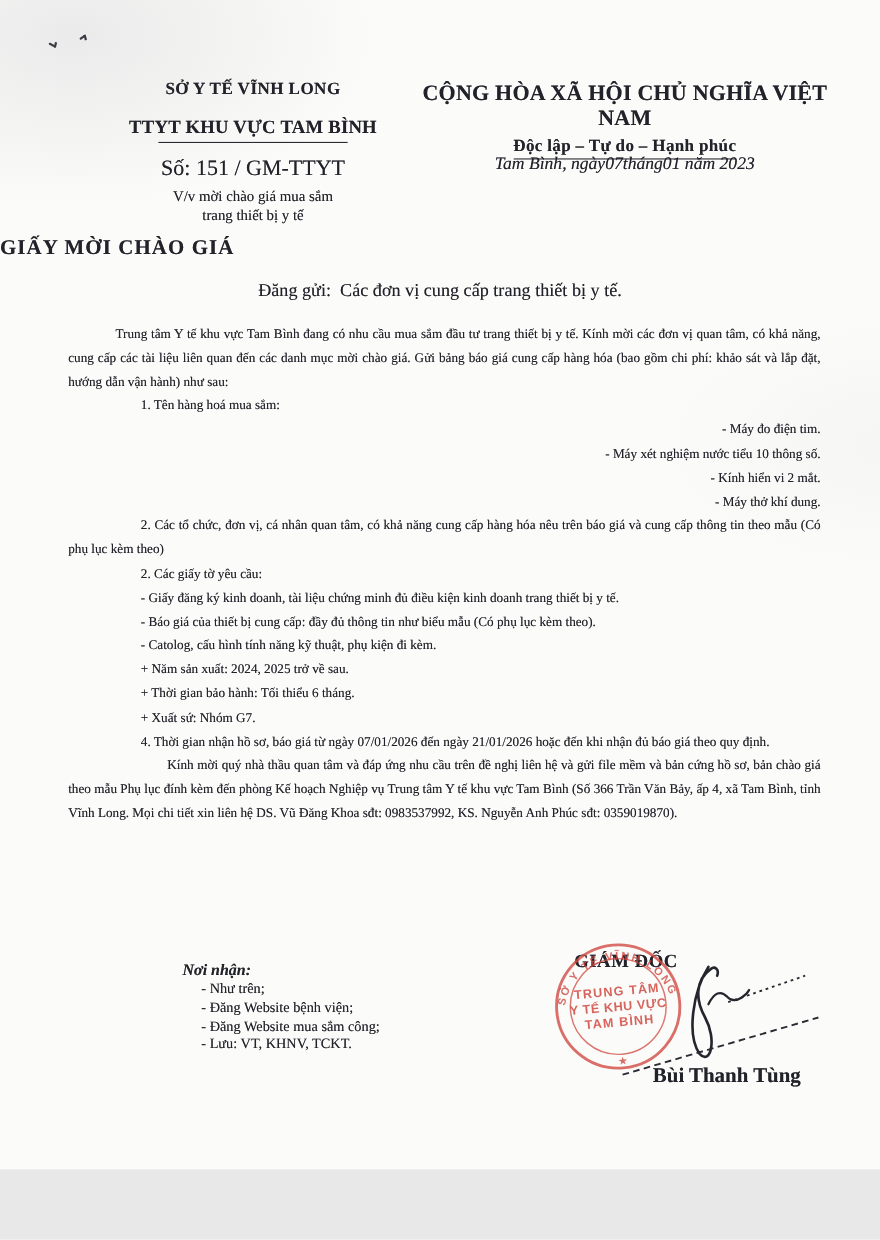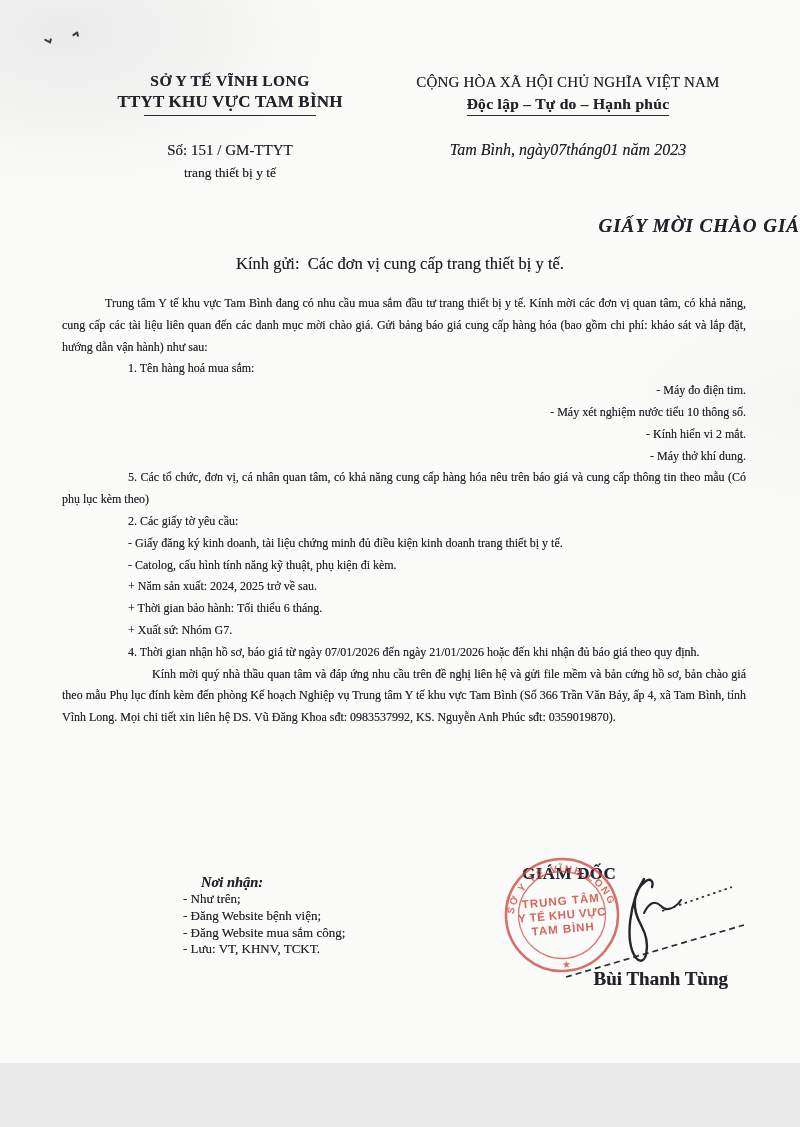--- a/index.html
+++ b/index.html
@@ -18,45 +18,45 @@
 
   
   .mark1,.mark2{position:absolute;background:#3a3a42;}
   .mark1{left:44px;top:40px;width:7px;height:2px;transform:rotate(28deg);border-radius:1px;}
   .mark1:after{content:"";position:absolute;left:5px;top:-3px;width:2px;height:5px;background:#3a3a42;transform:rotate(-15deg);}
   .mark2{left:72px;top:33px;width:6px;height:2px;transform:rotate(-35deg);border-radius:1px;}
   .mark2:after{content:"";position:absolute;left:4px;top:0px;width:2px;height:5px;background:#3a3a42;transform:rotate(20deg);}
 
   .hleft{position:absolute;left:92px;top:72px;width:276px;text-align:center;}
   .hleft .l1{font-size:15.5px;letter-spacing:.4px;font-weight:600;}
-  .hleft .l2{font-size:17px;font-weight:700;margin-top:2px;letter-spacing:.2px;}
+  .hleft .l2{font-size:17px;font-weight:700;margin-top:16px;letter-spacing:.2px;}
   .hleft .rule{width:172px;border-bottom:1.6px solid #2a2a32;margin:3px auto 0 auto;}
 
   .soblock{position:absolute;left:92px;top:142px;width:276px;text-align:center;}
-  .soblock .num{font-size:15px;font-family:Liberation Serif, serif;}
+  .soblock .num{font-size:20px;font-family:Liberation Serif, serif;}
   .soblock .sub{font-size:13.5px;margin-top:5px;line-height:17px;}
 
   .hright{position:absolute;left:382px;top:74px;width:372px;text-align:center;}
-  .hright .l1{font-size:15px;font-weight:400;letter-spacing:.2px;}
+  .hright .l1{font-size:20px;font-weight:700;letter-spacing:.2px;}
   .hright .l2{display:inline-block;font-size:15.5px;font-weight:700;margin-top:4px;padding-bottom:2px;border-bottom:1.6px solid #2a2a32;letter-spacing:.3px;}
 
   .dateline{position:absolute;left:382px;top:141px;width:372px;text-align:center;font-style:italic;font-size:16px;}
 
-  .doctitle{position:absolute;left:0;top:215px;width:800px;text-align:right;font-size:19px;font-weight:700;letter-spacing:1px;font-style:italic;}
+  .doctitle{position:absolute;left:0;top:215px;width:800px;text-align:left;font-size:19px;font-weight:700;letter-spacing:1px;}
   .salutation{position:absolute;left:0;top:254px;width:800px;text-align:center;font-size:16.5px;white-space:pre-wrap;}
 
   .bodyblock{position:absolute;left:62px;top:293px;width:684px;font-size:12px;line-height:21.8px;text-align:justify;}
   .bodyblock p{margin:0;padding:0;}
   .ind-1{text-indent:43px;}
   .ind-2{text-indent:66px;}
   .ind-3{text-indent:88px;text-align:right;}
   .ind-4{text-indent:90px;}
 
   .recips{position:absolute;left:166px;top:874px;}
-  .recips .lbl{font-size:14.5px;font-weight:700;font-style:italic;margin-left:35px;}
+  .recips .lbl{font-size:14.5px;font-weight:700;font-style:italic;}
   .recips .item{font-size:13px;line-height:16.8px;margin-left:17px;}
 
   .signtitle{position:absolute;left:522px;top:864px;width:200px;font-size:17px;font-weight:700;letter-spacing:.5px;}
   .signname{position:absolute;left:528px;top:968px;width:200px;text-align:right;font-size:19px;font-weight:700;}
 
   .stamp{position:absolute;left:492px;top:845px;width:140px;height:140px;transform:rotate(-5deg);opacity:.92;}
   .stamp svg{display:block;}
 
   .sigsvg{position:absolute;left:520px;top:855px;width:280px;height:150px;}
 </style>
@@ -70,45 +70,47 @@
 
   <div class="hleft ink">
     <div class="l1">SỞ Y TẾ VĨNH LONG</div>
     <div class="l2">TTYT KHU VỰC TAM BÌNH</div>
     <div class="rule"></div>
   </div>
 
   <div class="soblock ink">
     <div class="num">Số: 151  / GM-TTYT</div>
     <div class="sub">
+      <div>V/v mời chào giá mua sắm</div>
       <div>trang thiết bị y tế</div>
     </div>
   </div>
 
   <div class="hright ink">
     <div class="l1">CỘNG HÒA XÃ HỘI CHỦ NGHĨA VIỆT NAM</div>
     <span class="l2">Độc lập – Tự do – Hạnh phúc</span>
   </div>
 
   <div class="dateline ink">Tam Bình, ngày07tháng01 năm 2023</div>
 
   <div class="doctitle ink">GIẤY MỜI CHÀO GIÁ</div>
 
-  <div class="salutation ink">Kính gửi:  Các đơn vị cung cấp trang thiết bị y tế.</div>
+  <div class="salutation ink">Đăng gửi:  Các đơn vị cung cấp trang thiết bị y tế.</div>
 
   <div class="bodyblock ink">
     <p class="ind-1">Trung tâm Y tế khu vực Tam Bình đang có nhu cầu mua sắm đầu tư trang thiết bị y tế. Kính mời các đơn vị quan tâm, có khả năng, cung cấp các tài liệu liên quan đến các danh mục mời chào giá. Gửi bảng báo giá cung cấp hàng hóa (bao gồm chi phí: khảo sát và lắp đặt, hướng dẫn vận hành) như sau:</p>
     <p class="ind-2">1.  Tên hàng hoá mua sắm:</p>
     <p class="ind-3">- Máy đo điện tim.</p>
     <p class="ind-3">- Máy xét nghiệm nước tiểu 10 thông số.</p>
     <p class="ind-3">- Kính hiển vi 2 mắt.</p>
     <p class="ind-3">- Máy thở khí dung.</p>
-    <p class="ind-2">5. Các tổ chức, đơn vị, cá nhân quan tâm, có khả năng cung cấp hàng hóa nêu trên báo giá và cung cấp thông tin theo mẫu (Có phụ lục kèm theo)</p>
+    <p class="ind-2">2. Các tổ chức, đơn vị, cá nhân quan tâm, có khả năng cung cấp hàng hóa nêu trên báo giá và cung cấp thông tin theo mẫu (Có phụ lục kèm theo)</p>
     <p class="ind-2">2. Các giấy tờ yêu cầu:</p>
     <p class="ind-2">- Giấy đăng ký kinh doanh, tài liệu chứng minh đủ điều kiện kinh doanh trang thiết bị y tế.</p>
+    <p class="ind-2">- Báo giá của thiết bị cung cấp: đầy đủ thông tin như biểu mẫu (Có phụ lục kèm theo).</p>
     <p class="ind-2">- Catolog, cấu hình tính năng kỹ thuật, phụ kiện đi kèm.</p>
     <p class="ind-2">+ Năm sản xuất: 2024, 2025 trở về sau.</p>
     <p class="ind-2">+ Thời gian bảo hành: Tối thiểu 6 tháng.</p>
     <p class="ind-2">+ Xuất sứ: Nhóm G7.</p>
     <p class="ind-2">4. Thời gian nhận hồ sơ, báo giá từ ngày 07/01/2026 đến ngày 21/01/2026 hoặc đến khi nhận đủ báo giá theo quy định.</p>
     <p class="ind-4">Kính mời quý nhà thầu quan tâm và đáp ứng nhu cầu trên đề nghị liên hệ và gửi file mềm và bản cứng hồ sơ, bản chào giá theo mẫu Phụ lục đính kèm đến phòng Kế hoạch Nghiệp vụ Trung tâm Y tế khu vực Tam Bình (Số 366 Trần Văn Bảy, ấp 4, xã Tam Bình, tỉnh Vĩnh Long. Mọi chi tiết xin liên hệ DS. Vũ Đăng Khoa sđt: 0983537992, KS. Nguyễn Anh Phúc sđt: 0359019870).</p>
   </div>
 
   <div class="recips ink">
     <div class="lbl">Nơi nhận:</div>

